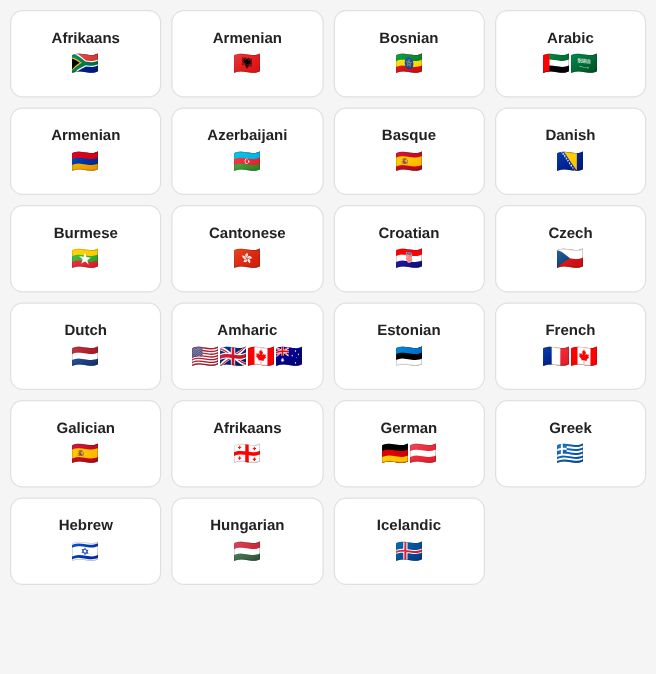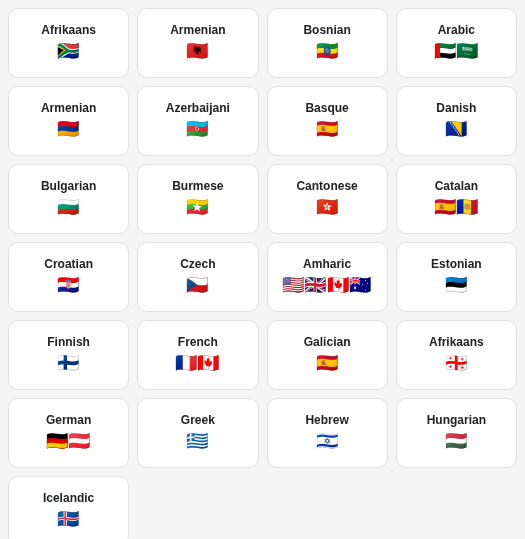--- a/index.html
+++ b/index.html
@@ -70,54 +70,46 @@
     </div>
     <div class="lang-card">
       <div class="lang-name">Basque</div>
       <div class="lang-flags">🇪🇸</div>
     </div>
     <div class="lang-card">
       <div class="lang-name">Danish</div>
       <div class="lang-flags">🇧🇦</div>
     </div>
     <div class="lang-card">
-      <div class="lang-name">Bulgarian</div>
-      <div class="lang-flags">🇧🇬</div>
-    </div>
-    <div class="lang-card">
       <div class="lang-name">Burmese</div>
       <div class="lang-flags">🇲🇲</div>
     </div>
     <div class="lang-card">
       <div class="lang-name">Cantonese</div>
       <div class="lang-flags">🇭🇰</div>
-    </div>
-    <div class="lang-card">
-      <div class="lang-name">Catalan</div>
-      <div class="lang-flags">🇪🇸🇦🇩</div>
     </div>
     <div class="lang-card">
       <div class="lang-name">Croatian</div>
       <div class="lang-flags">🇭🇷</div>
     </div>
     <div class="lang-card">
       <div class="lang-name">Czech</div>
       <div class="lang-flags">🇨🇿</div>
     </div>
     <div class="lang-card">
+      <div class="lang-name">Dutch</div>
+      <div class="lang-flags">🇳🇱</div>
+    </div>
+    <div class="lang-card">
       <div class="lang-name">Amharic</div>
       <div class="lang-flags">🇺🇸🇬🇧🇨🇦🇦🇺</div>
     </div>
     <div class="lang-card">
       <div class="lang-name">Estonian</div>
       <div class="lang-flags">🇪🇪</div>
-    </div>
-    <div class="lang-card">
-      <div class="lang-name">Finnish</div>
-      <div class="lang-flags">🇫🇮</div>
     </div>
     <div class="lang-card">
       <div class="lang-name">French</div>
       <div class="lang-flags">🇫🇷🇨🇦</div>
     </div>
     <div class="lang-card">
       <div class="lang-name">Galician</div>
       <div class="lang-flags">🇪🇸</div>
     </div>
     <div class="lang-card">

